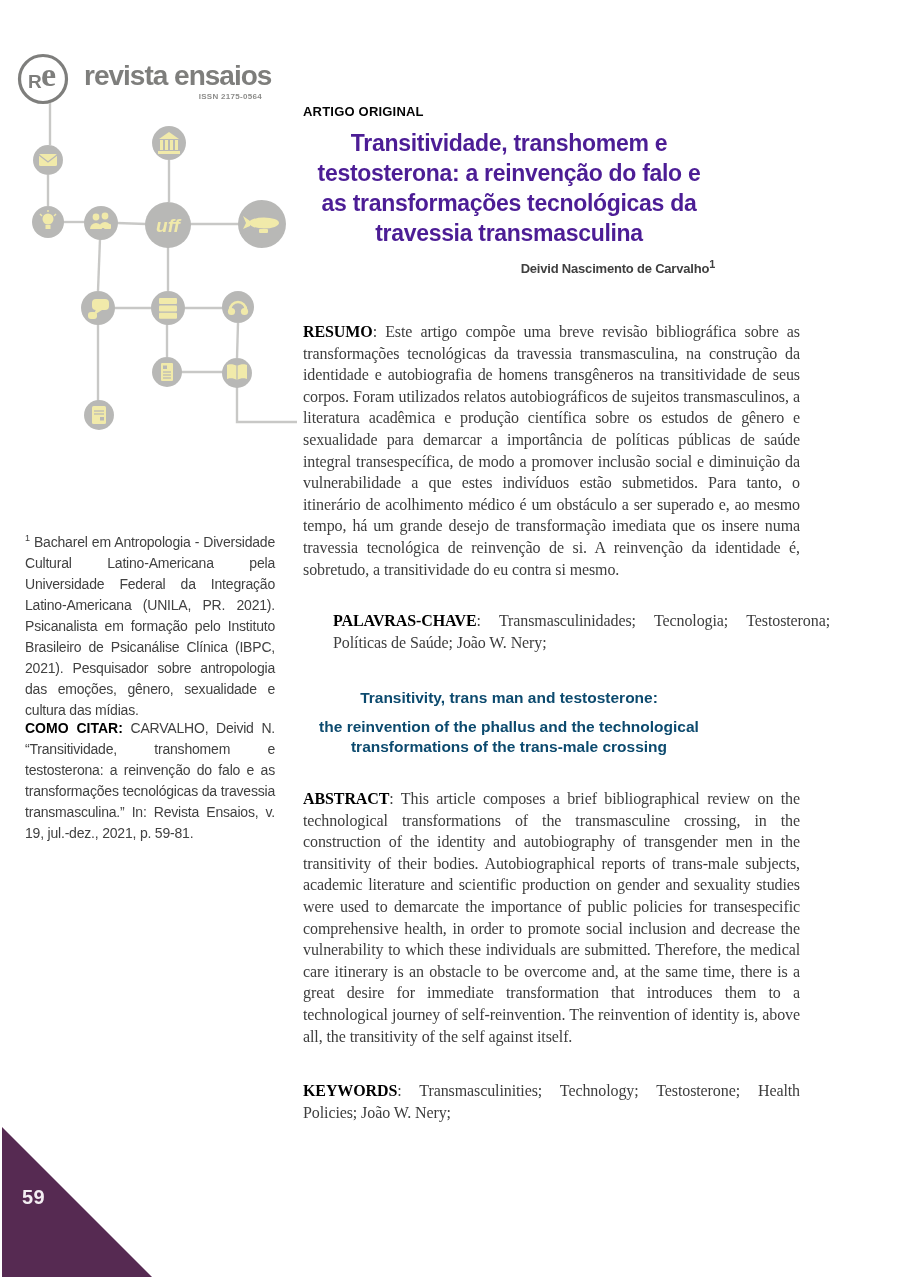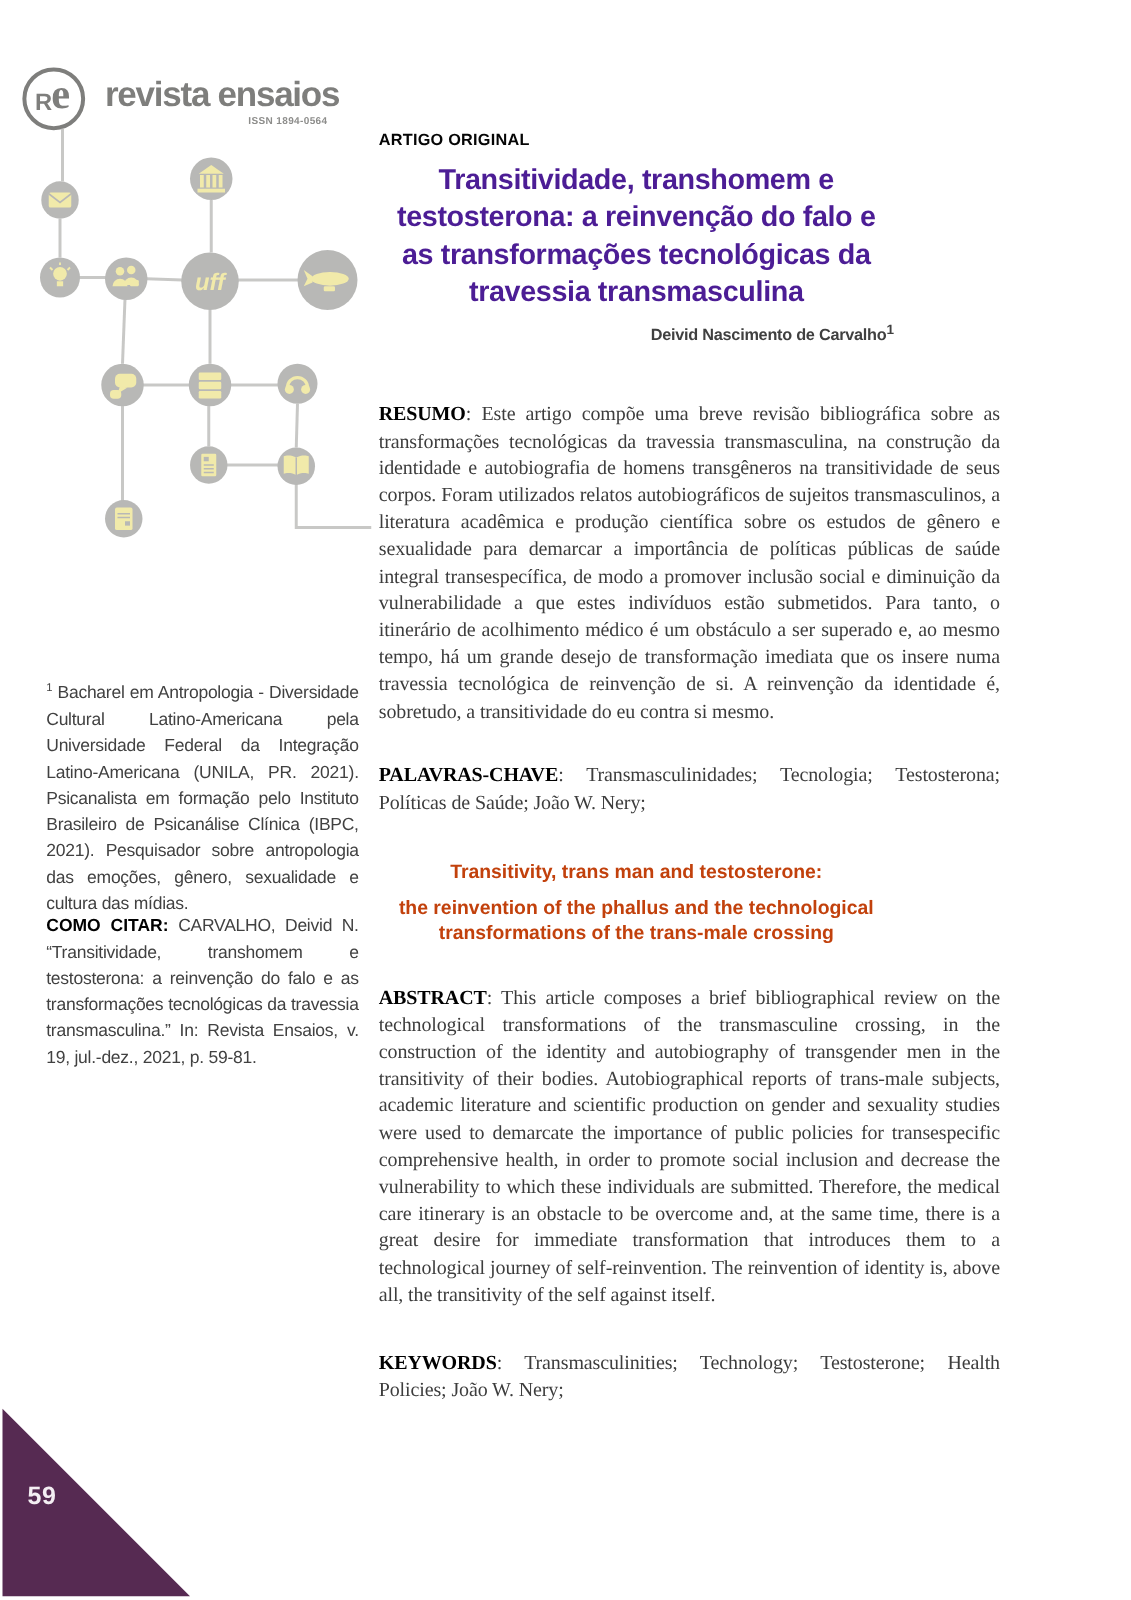--- a/index.html
+++ b/index.html
@@ -32,32 +32,32 @@
   .author{
     position:absolute;left:303px;top:258px;width:412px;text-align:right;
     font-size:13px;font-weight:bold;color:#404040;letter-spacing:-.2px;
   }
   .para{
     position:absolute;left:303px;width:497px;margin:0;text-align:justify;
     font-size:16px;line-height:21.6px;color:#3d3d3d;letter-spacing:-.1px;font-family:Liberation Serif, serif;
   }
   .para .label{font-weight:bold;color:#000;}
   .p-resumo{top:321px;}
-  .p-palavras{top:610px;}
+  .p-palavras{top:610px;margin-left:30px;}
   .p-abstract{top:788px;}
   .p-keywords{top:1080px;}
   .title-en{
     position:absolute;left:303px;top:688px;width:412px;text-align:center;
-    font-size:15.5px;font-weight:bold;color:#c2410c;line-height:20px;
+    font-size:15.5px;font-weight:bold;color:#0c4a6e;line-height:20px;
   }
   .title-en .l1{margin:0 0 9px 0;}
   .title-en .l2{margin:0;}
   
   .side{
-    position:absolute;left:25px;width:250px;margin:12px;text-align:justify;
+    position:absolute;left:25px;width:250px;margin:0;text-align:justify;
     font-size:14px;line-height:21px;color:#414141;letter-spacing:-.2px;
   }
   .side sup{font-size:9px;}
   .s-footnote{top:528px;}
   .s-citation{top:718px;}
   .s-citation .label{font-weight:bold;color:#000;letter-spacing:0;}
   
   .corner{position:absolute;left:0;top:1110px;}
   .page-number{
     position:absolute;left:22px;top:1186px;
@@ -68,21 +68,21 @@
 <body>
 
 <div class="page">
 
   <svg class="logo-mark" viewBox="0 0 54 54">
     <circle cx="27" cy="27" r="23.5" fill="none" stroke="#7e7e7c" stroke-width="3.2"></circle>
     <text x="12" y="36" font-family="Liberation Sans, sans-serif" font-size="19" font-weight="bold" fill="#7e7e7c">R</text>
     <text x="25" y="34" font-family="Liberation Serif, serif" font-size="34" font-weight="bold" fill="#7e7e7c">e</text>
   </svg>
   <div class="wordmark">revista ensaios</div>
-  <div class="issn">ISSN 1894-0564</div>
+  <div class="issn">ISSN 2175-0564</div>
 
   <svg class="watermark" width="310" height="465" viewBox="0 0 310 465">
     <g stroke="#c6c6c4" stroke-width="2.4">
       <line x1="50" y1="5" x2="50" y2="47"></line>
       <line x1="48" y1="77" x2="48" y2="108"></line>
       <line x1="63" y1="124" x2="85" y2="124"></line>
       <line x1="117" y1="125" x2="146" y2="126"></line>
       <line x1="190" y1="126" x2="239" y2="126"></line>
       <line x1="169" y1="62" x2="169" y2="104"></line>
       <line x1="168" y1="149" x2="168" y2="193"></line>

